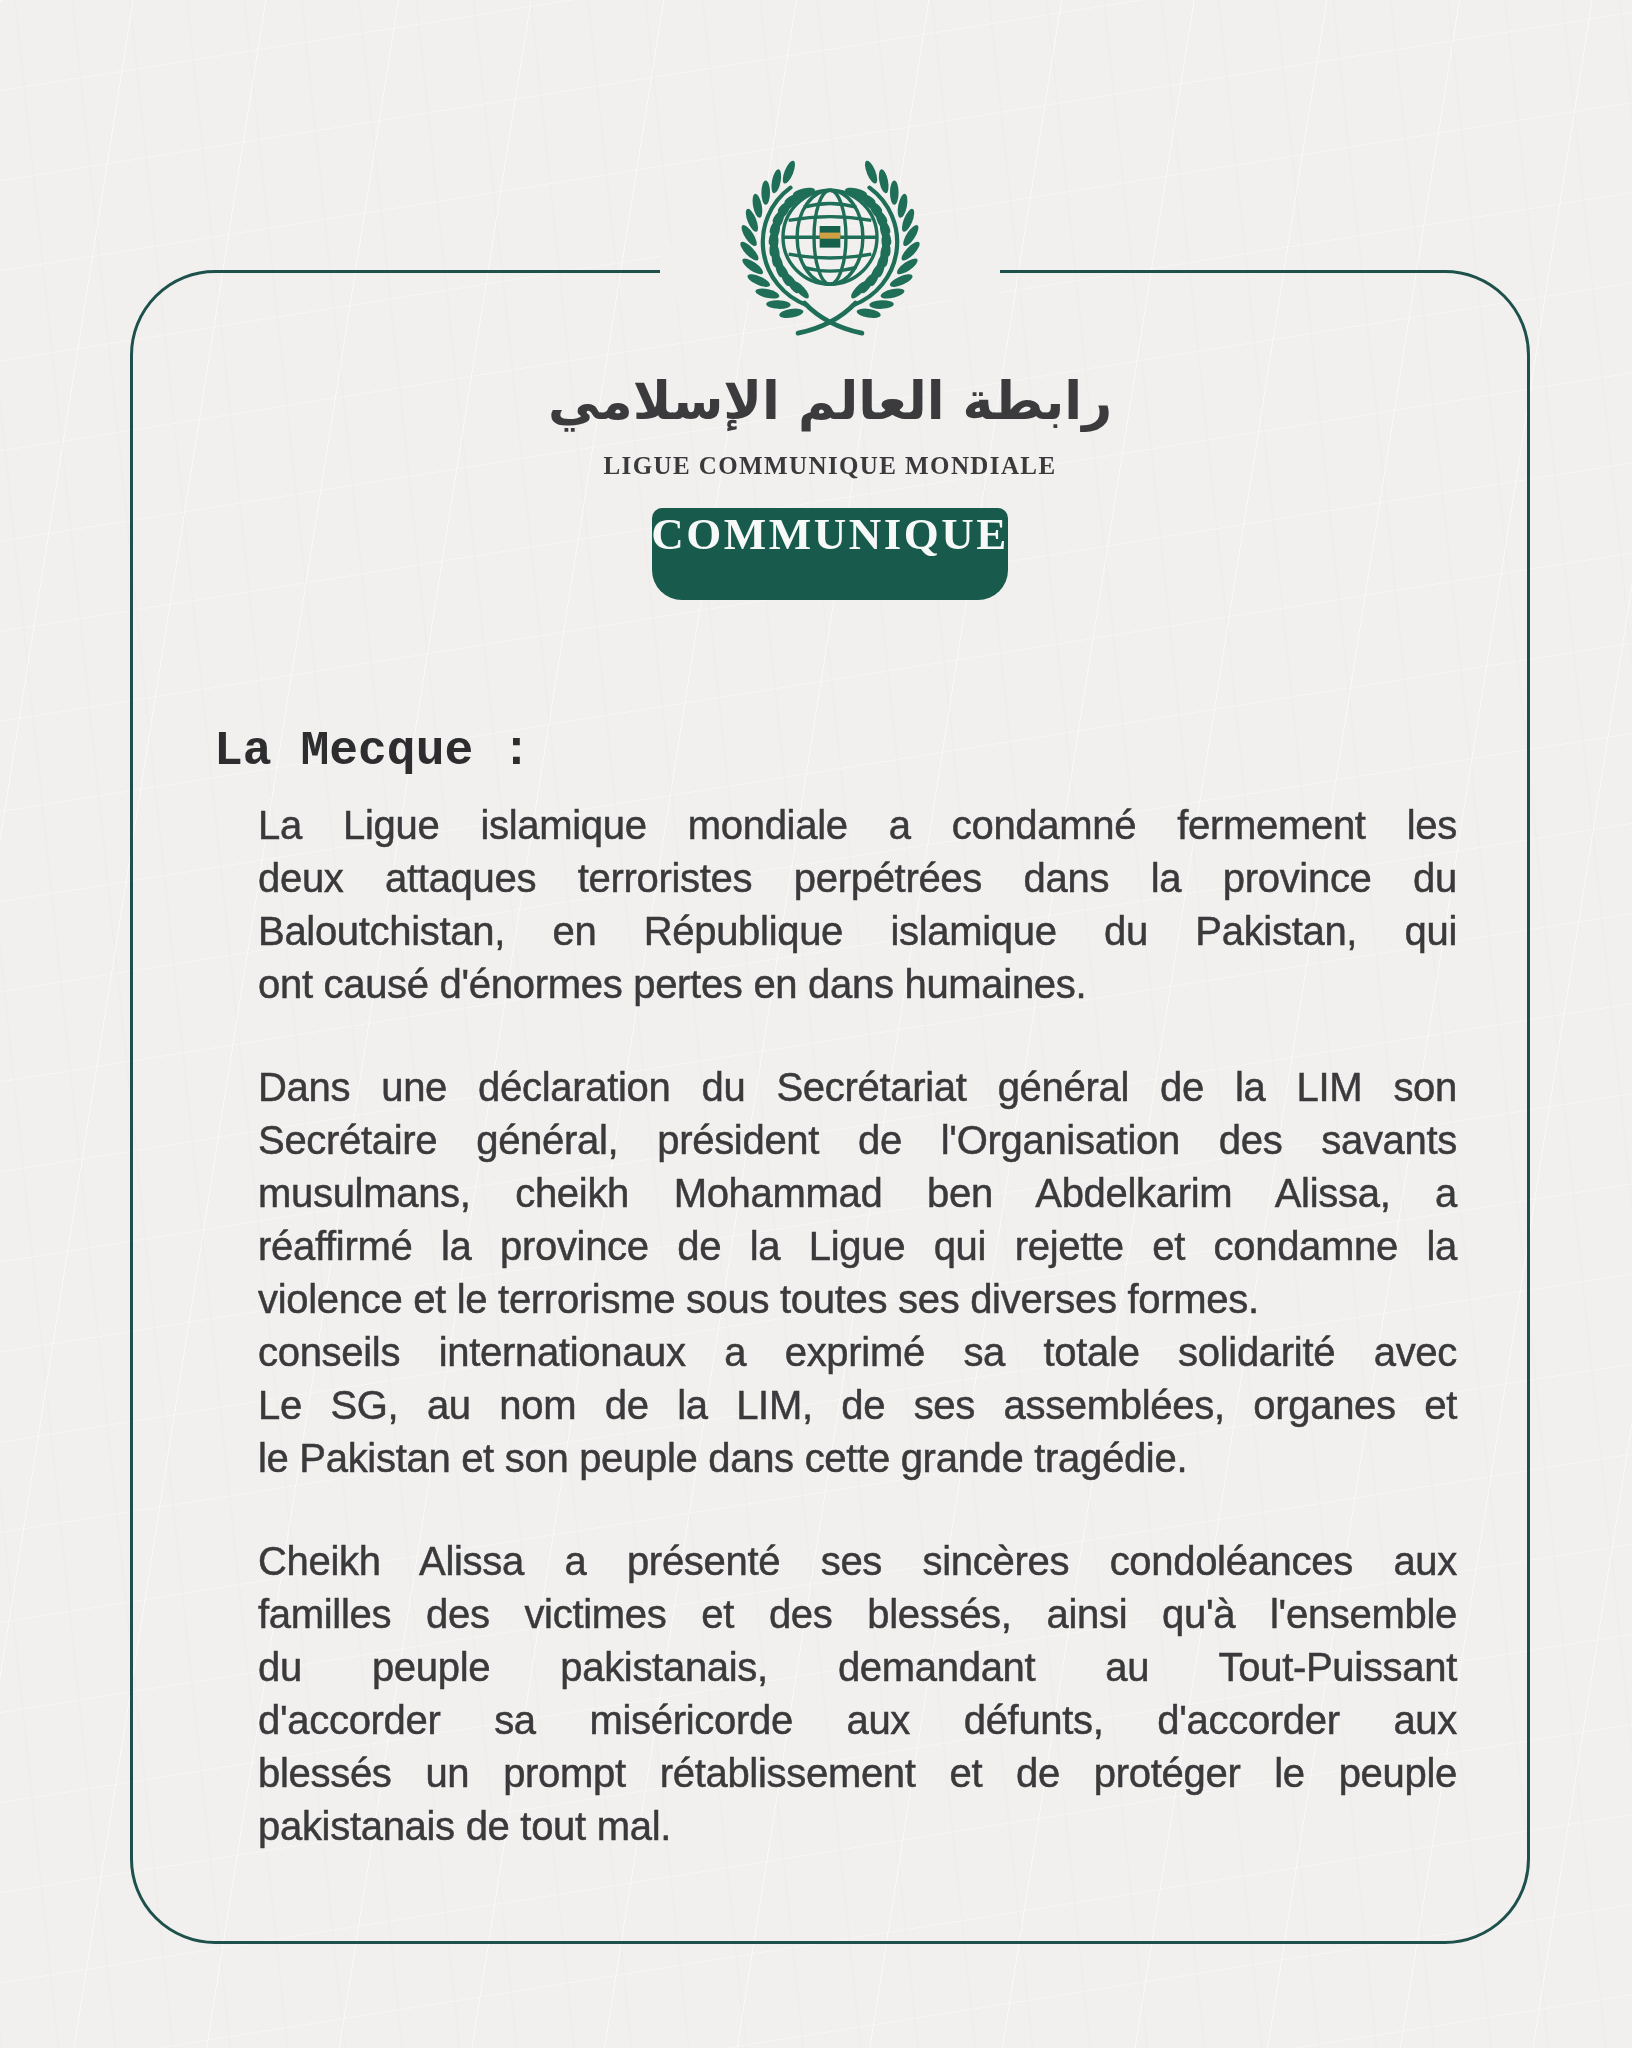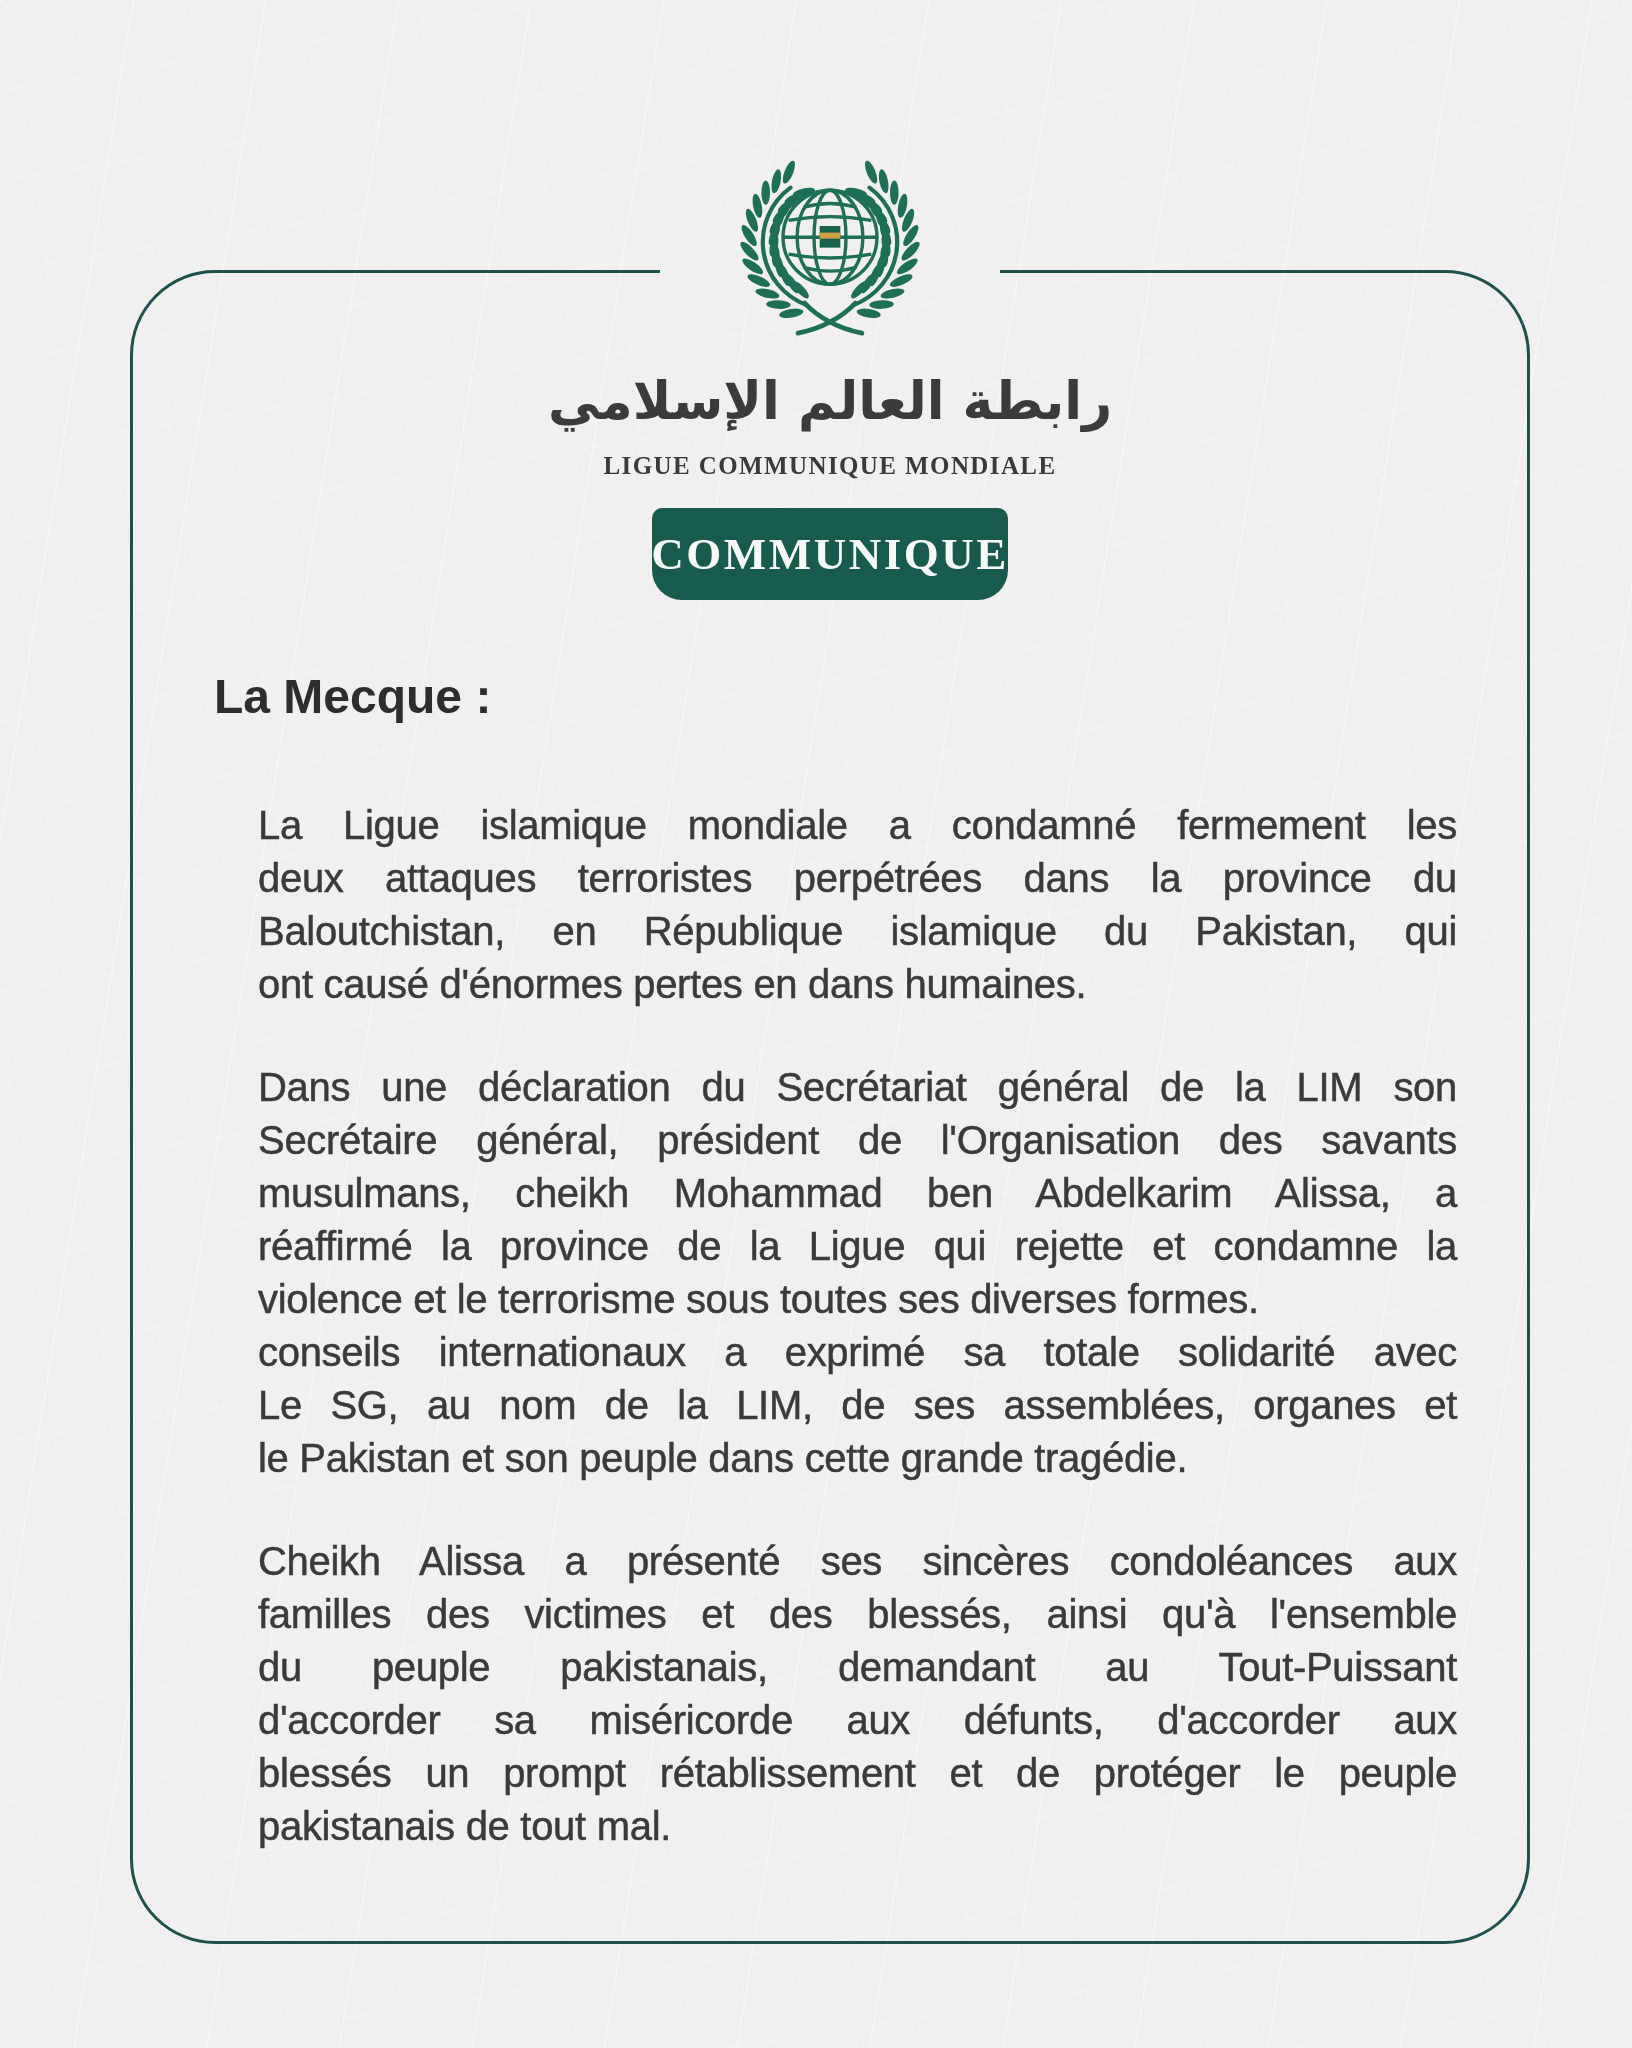--- a/index.html
+++ b/index.html
@@ -38,29 +38,29 @@
   }
   .org-title {
     position:absolute; z-index:3; left:130px; top:452px; width:1400px;
     text-align:center;
     font-family:"Liberation Serif", serif; font-weight:bold;
     font-size:25px; letter-spacing:1.4px; color:#3a3a3c;
   }
   .banner {
     position:absolute; z-index:3; left:652px; top:508px; width:356px; height:92px;
     background:#185a4b; border-radius:10px 10px 30px 30px;
-    display:flex; align-items:center; justify-content:center;
+    display:flex; justify-content:center;
   }
   .banner-label {
     font-family:"Liberation Serif", serif; font-weight:bold;
     font-size:45px; letter-spacing:2.5px; color:#f6f9f8;
   }
   .location-heading {
-    position:absolute; z-index:3; left:214px; top:669px;
-    font-family:Liberation Sans, sans-serif; font-weight:bold;
+    position:absolute; z-index:3; left:214px; top:724px;
+    font-family:Liberation Mono, monospace; font-weight:bold;
     font-size:48px; color:#2d2d2f;
   }
   .body-text {
     position:absolute; z-index:3; left:214px; top:799px; width:1199px;margin-left:44px;
   }
   .para + .para { margin-top:50px; }
   .line {
     font-size:40px; line-height:53px; letter-spacing:-0.3px;
     color:#3a3a3c; -webkit-text-stroke:0.5px #3a3a3c;
     white-space:nowrap;

